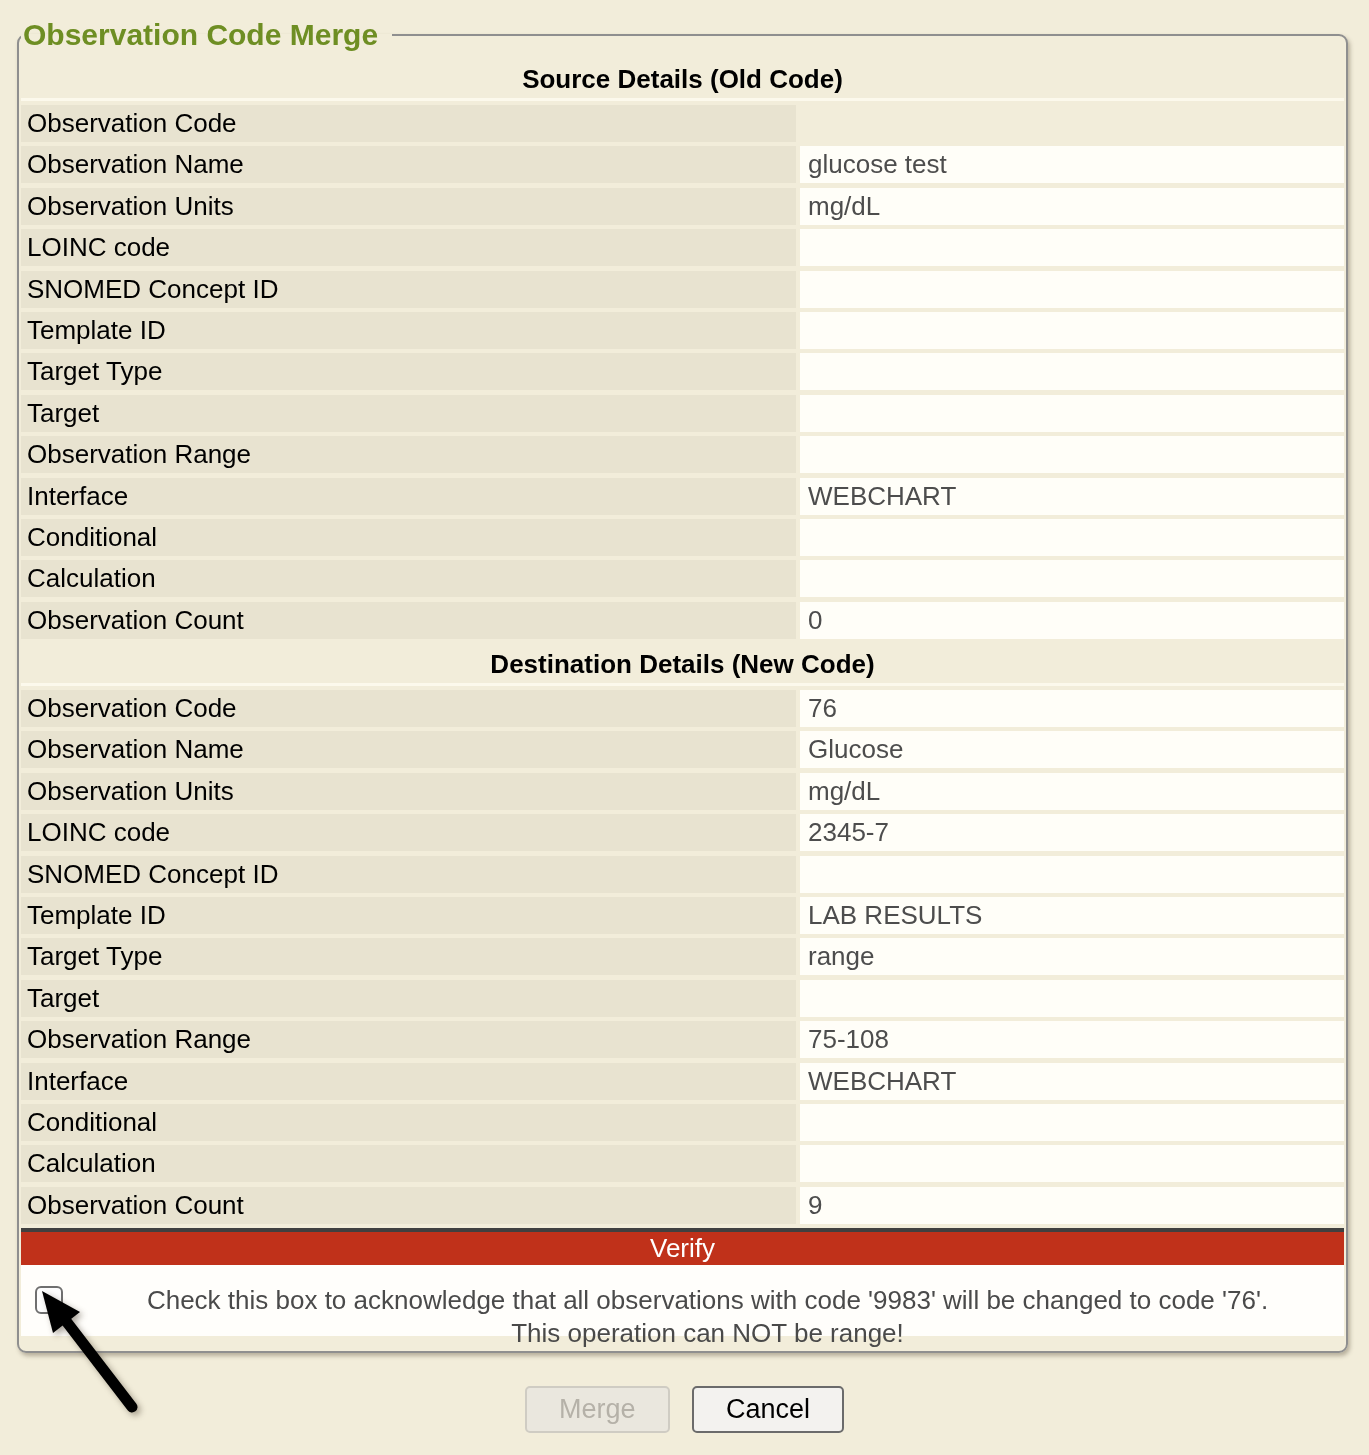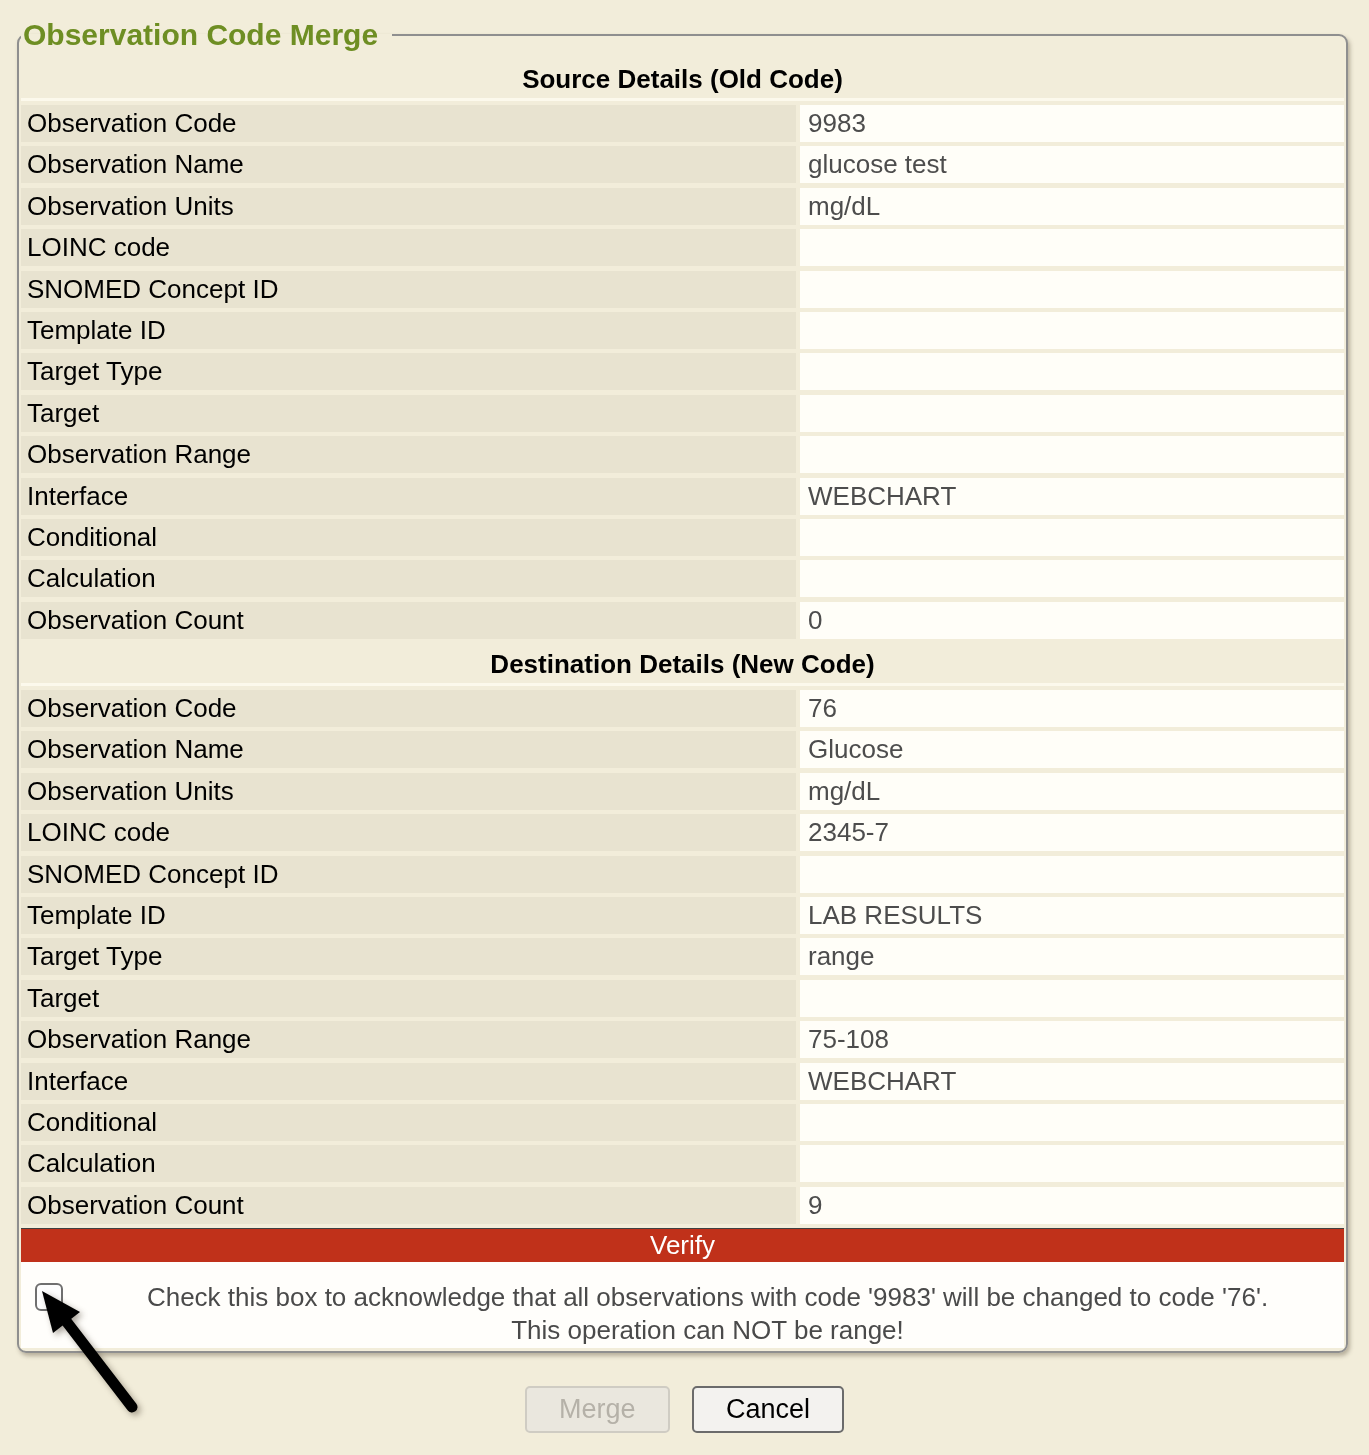--- a/index.html
+++ b/index.html
@@ -73,30 +73,30 @@
     font-size: 26px;
     line-height: 37px;
     padding-left: 8px;
     white-space: nowrap;
   }
 
   .verify-bar {
     height: 33px;
     line-height: 33px;
     background: #c0311a;
-    border-top: 1px solid #404040;
+    border-top: 4px solid #404040;
     color: #ffffff;
     text-align: center;
     font-size: 26px;
   }
 
   .verify-area {
     position: relative;
     background: #fffefb;
-    height: 86px;
+    height: 71px;
   }
 
   .ack-checkbox {
     position: absolute;
     left: 14px;
     top: 21px;
     width: 24px;
     height: 24px;
     box-sizing: content-box;
     border: 2px solid #6f6f6f;
@@ -158,21 +158,20 @@
 </head>
 <body>
 
 <fieldset class="merge-fieldset">
   <legend class="page-title">Observation Code Merge</legend>
 
   <div id="table-container">
       <div class="section-header">Source Details (Old Code)</div>
       <div class="trow">
         <div class="tlabel">Observation Code</div>
-        <div class="tvalue">9983</div>
       </div>
       <div class="trow">
         <div class="tlabel">Observation Name</div>
         <div class="tvalue">glucose test</div>
       </div>
       <div class="trow">
         <div class="tlabel">Observation Units</div>
         <div class="tvalue">mg/dL</div>
       </div>
       <div class="trow">

